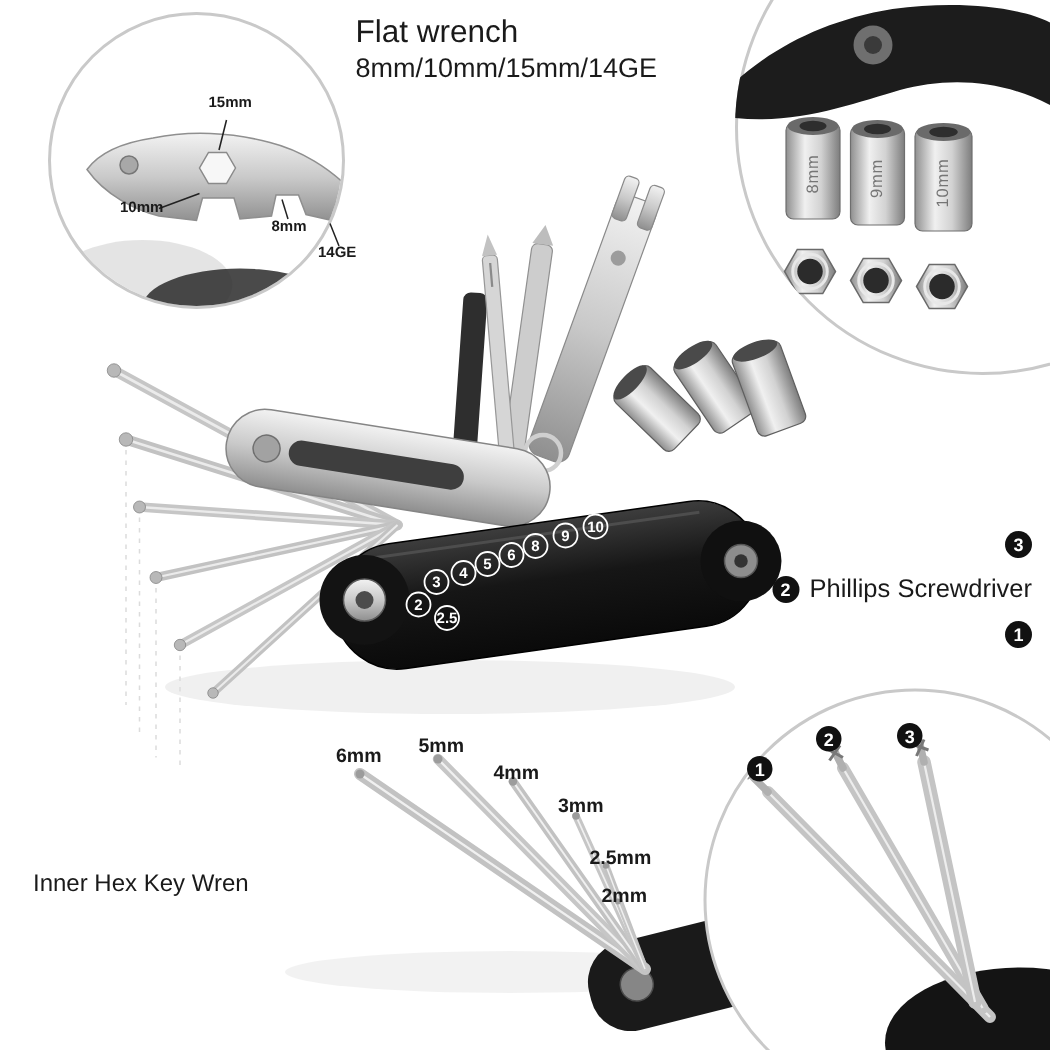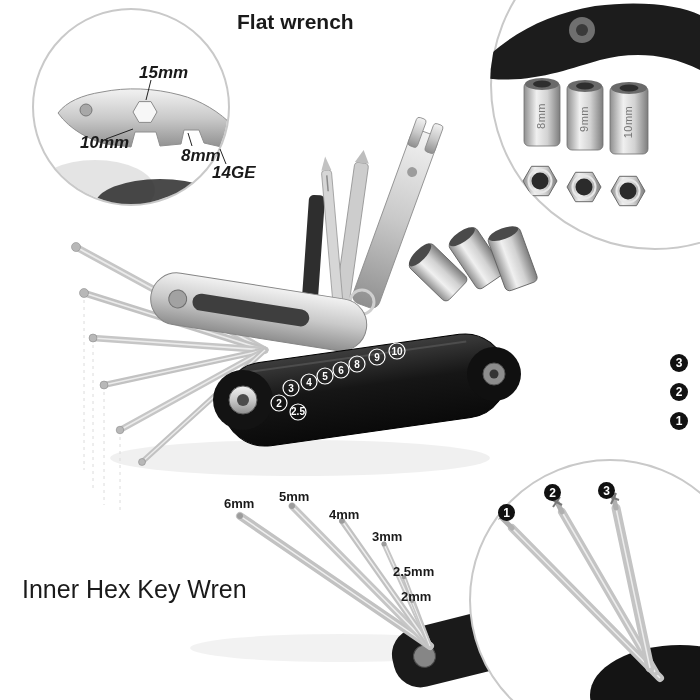--- a/index.html
+++ b/index.html
@@ -4,25 +4,25 @@
 <style>
   * { margin:0; padding:0; box-sizing:border-box; }
   html,body { background:#ffffff; }
   .page {
     position:relative; width:700px; height:700px; overflow:hidden;
     background:#ffffff; color:#1a1a1a;
     font-family:"Liberation Sans", sans-serif;
   }
   #art { position:absolute; left:0; top:0; }
   .label { position:absolute; z-index:2; }
-  .callout { font-size:17px; font-weight:700;font-style:italic; }
-  .title { font-size:21px; font-weight:700; }
+  .callout { font-size:10px; font-weight:700; }
+  .title { font-size:21px; font-weight:400; }
   .subtitle { font-size:18px; }
   .caption { font-size:18px; line-height:23px; white-space:nowrap; }
-  .bigcaption { font-size:25px; line-height:27px; }
+  .bigcaption { font-size:16px; line-height:27px; }
   .fanlabel { font-size:13px; font-weight:700; }
   .features { display:flex; flex-direction:column; align-items:flex-end; gap:11px; font-size:17px; }
   .feature-row { display:flex; align-items:center; gap:7px; white-space:nowrap; }
   .badge {
     width:18px; height:18px; border-radius:50%; background:#111; color:#fff;
     font-size:12px; font-weight:700; display:inline-flex; align-items:center;
     justify-content:center; line-height:1; flex:0 0 auto;
   }
   .numbadge {
     width:17px; height:17px; border-radius:50%; background:#111; color:#fff;
@@ -320,30 +320,32 @@
       </g>
     </g>
   </svg>
 
   <div class="label callout" style="left:139px; top:63px">15mm</div>
   <div class="label callout" style="left:80px;  top:133px">10mm</div>
   <div class="label callout" style="left:181px; top:146px">8mm</div>
   <div class="label callout" style="left:212px; top:163px">14GE</div>
 
   <div class="label title" style="left:237px; top:10px">Flat wrench</div>
+  <div class="label subtitle" style="left:237px; top:35px">8mm/10mm/15mm/14GE</div>
 
   <div class="label caption" style="left:557px; top:226px">
   </div>
 
   <div class="label features" style="right:12px; top:354px">
     <div class="feature-row">
       <span class="badge">3</span>
     </div>
     <div class="feature-row">
       <span class="badge">2</span>
+      <span>Phillips Screwdriver</span>
     </div>
     <div class="feature-row">
       <span class="badge">1</span>
     </div>
   </div>
 
   <div class="label fanlabel" style="left:224px; top:496px">6mm</div>
   <div class="label fanlabel" style="left:279px; top:489px">5mm</div>
   <div class="label fanlabel" style="left:329px; top:507px">4mm</div>
   <div class="label fanlabel" style="left:372px; top:529px">3mm</div>

